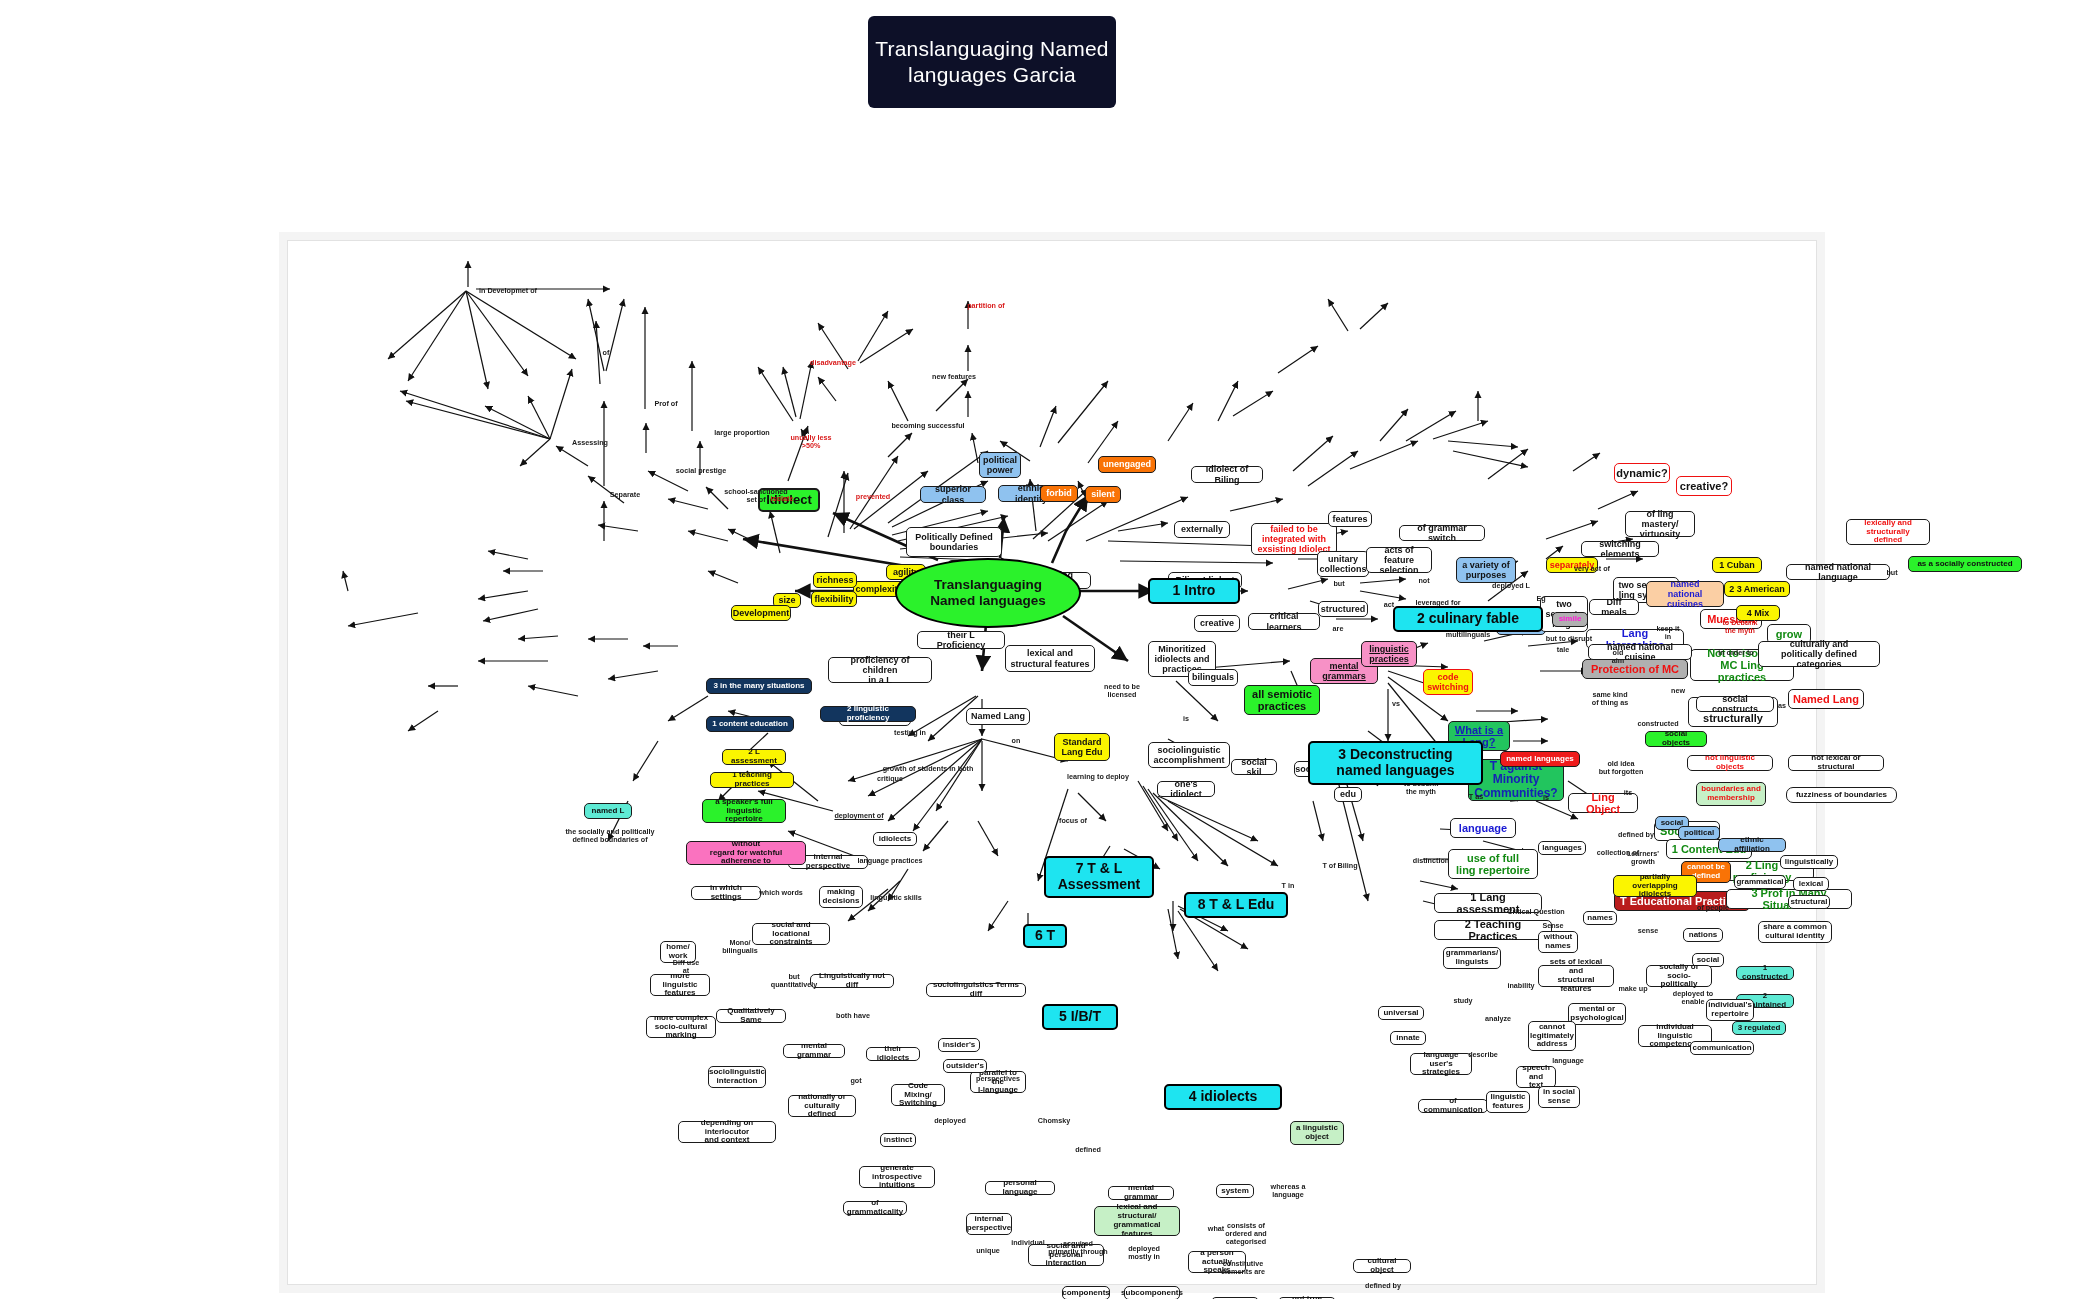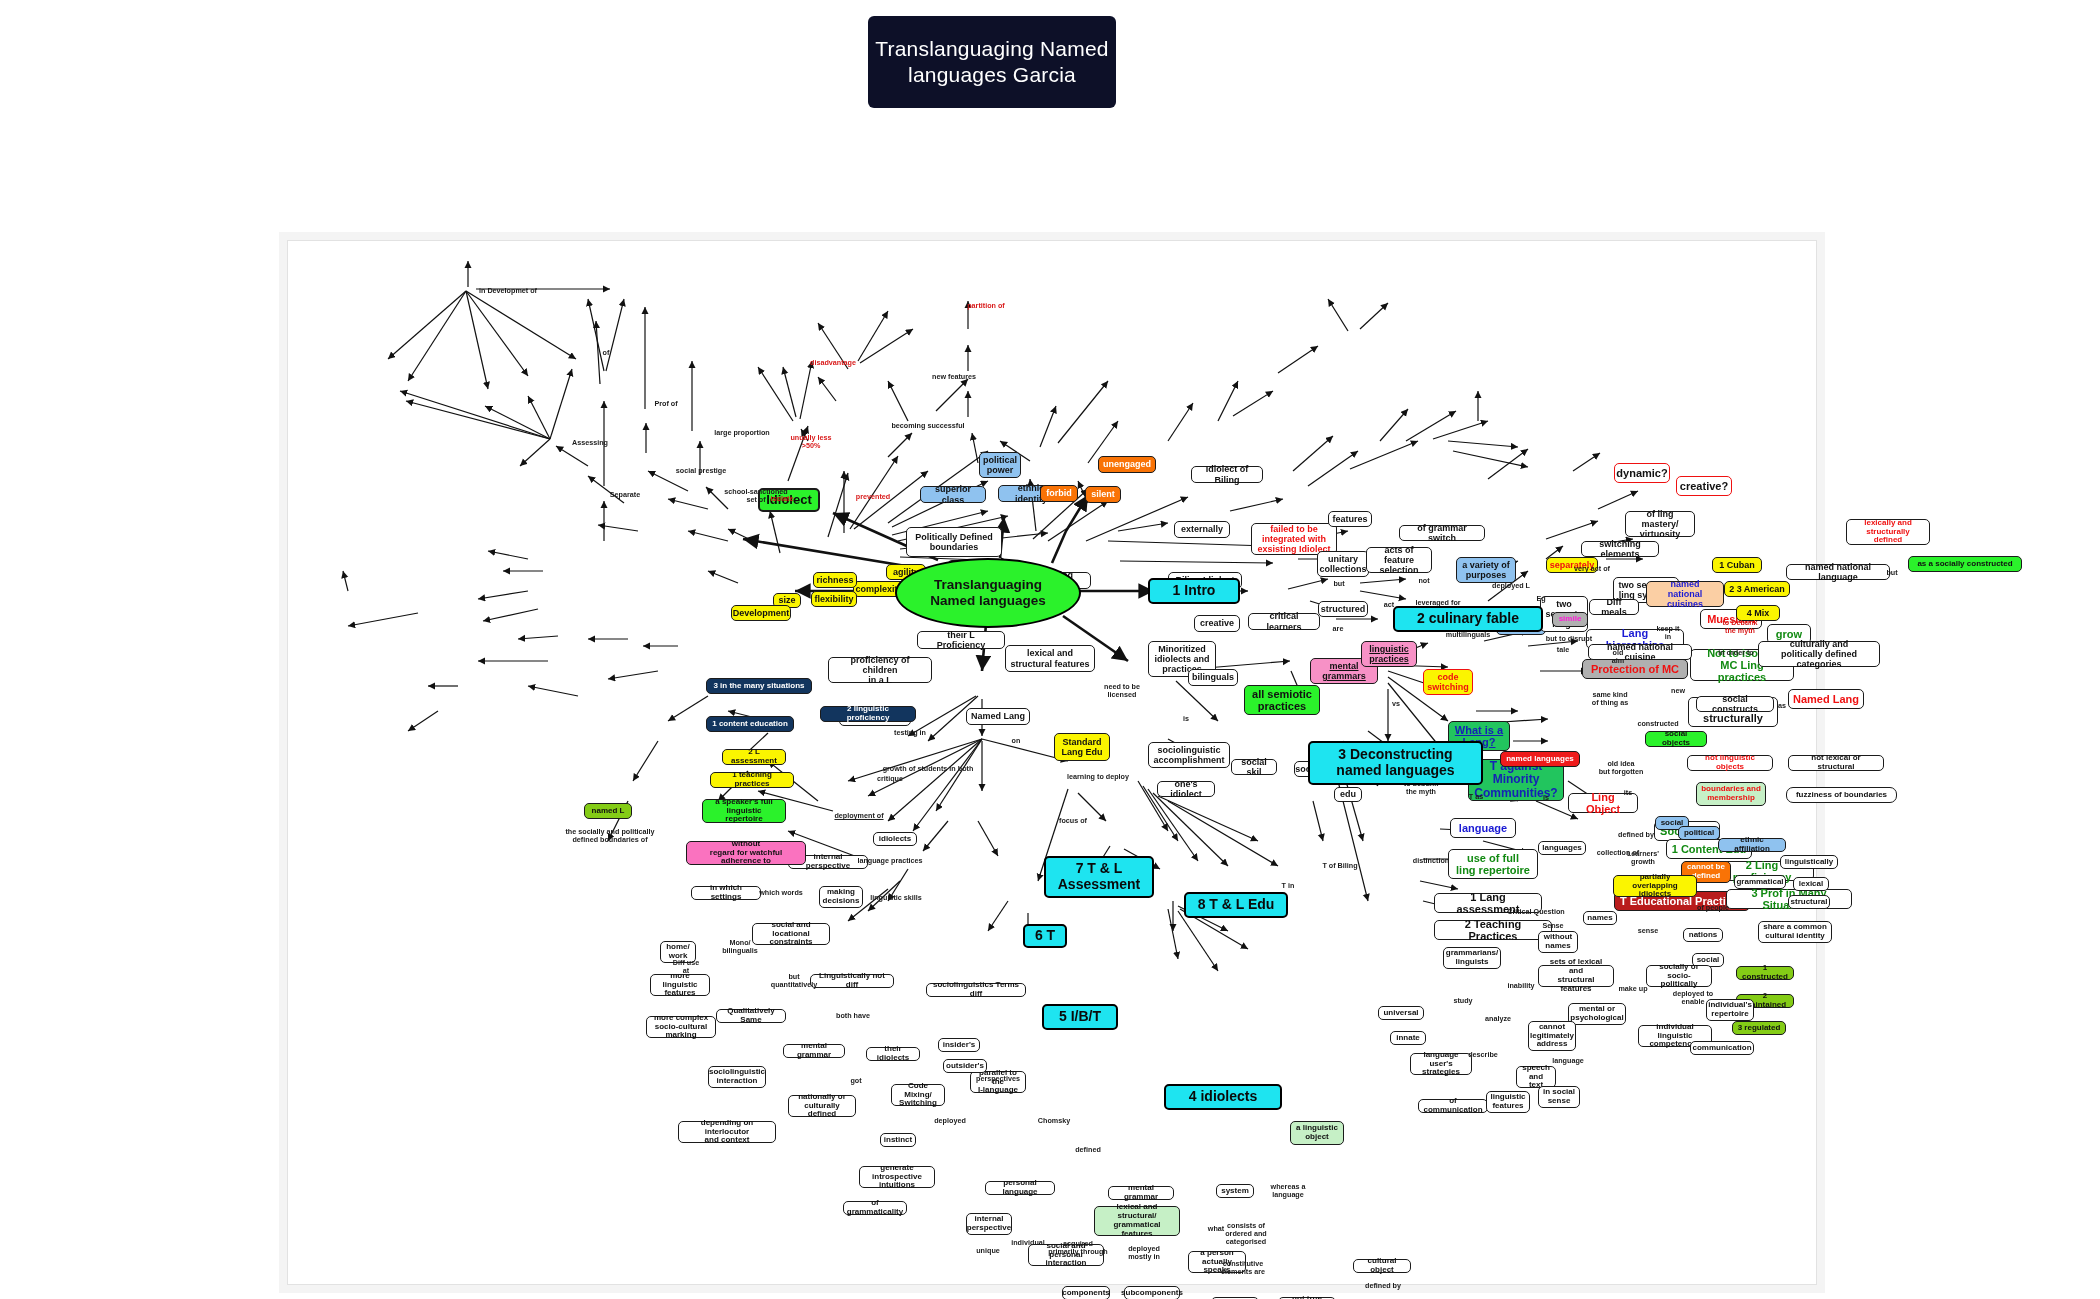--- a/index.html
+++ b/index.html
@@ -49,21 +49,21 @@
   .branch{
     background:#1ee4f0;border:2px solid #000;border-radius:5px;
     font-size:14px;font-weight:bold;color:#0a0a0a;z-index:4;
   }
 
   
   .c-green   {background:#2bf22b;}
   .c-lgreen  {background:#c6f0c6;}
   .c-yellow  {background:#fbf500;}
   .c-orange  {background:#f97306;}
-  .c-lorange {background:#84cc16;}
+  .c-lorange {background:#5eead4;}
   .c-peach   {background:#fbcfa4;}
   .c-blue    {background:#8fc2ef;}
   .c-navy    {background:#12355e;color:#ffffff;}
   .c-dnavy   {background:#b91c1c;color:#ffffff;margin-left:36px;}
   .c-pink    {background:#f791c6;}
   .c-hotpink {background:#fa72bf;}
   .c-red     {background:#ef1b1b;color:#ffffff;}
   .c-grey    {background:#b0b0b0;}
   .c-lblue   {background:#22c55e;}
 

